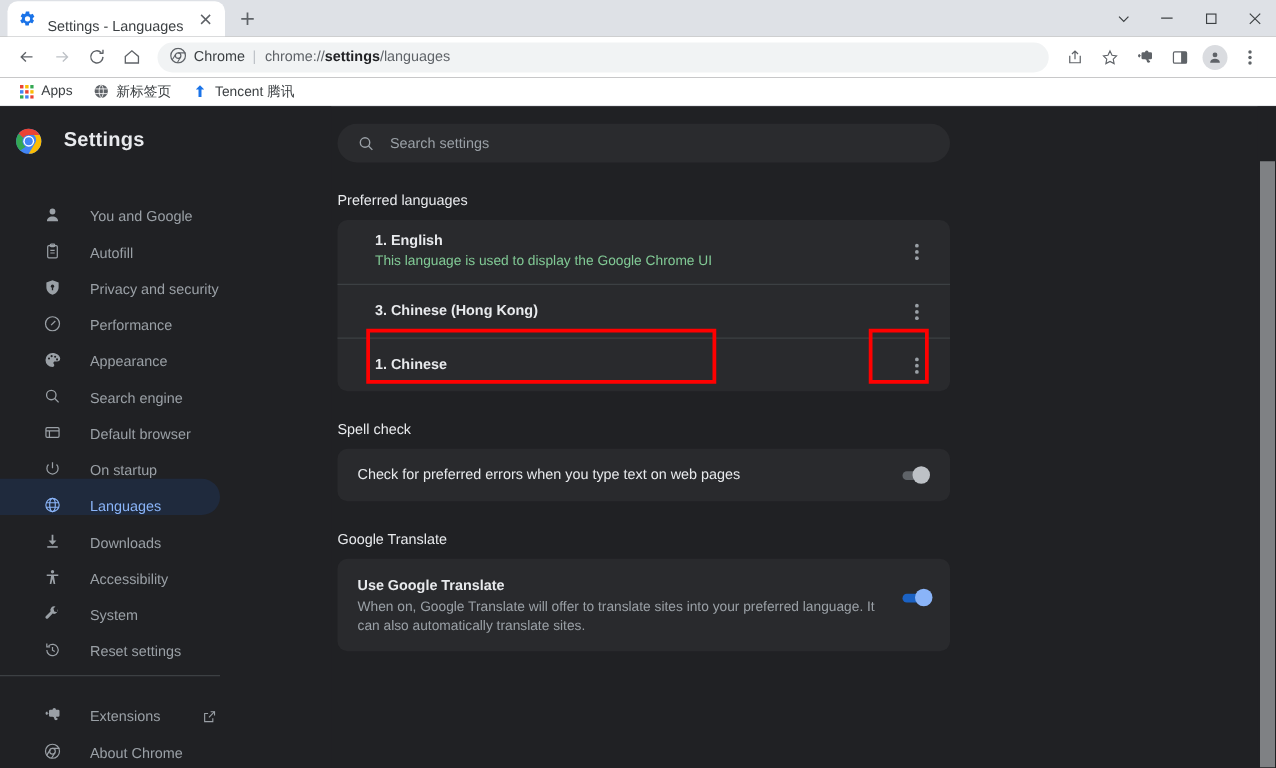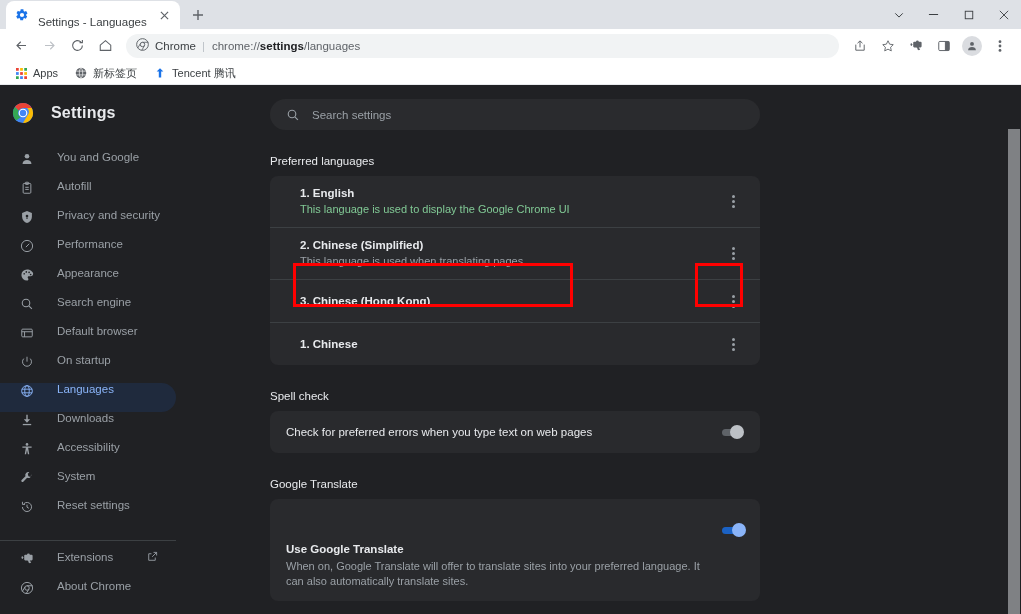--- a/index.html
+++ b/index.html
@@ -70,22 +70,22 @@
 
   .sidebar {
     width: 265px; flex: 0 0 265px; background: #202124; padding-top: 0;
     display: flex; flex-direction: column;
   }
   .settings-header { display: flex; align-items: center; height: 56px; padding: 0 0 0 12px; gap: 17px; }
   .chrome-logo { width: 22px; height: 22px; flex: 0 0 22px; }
   .settings-title { font-size: 16px; color: #e8eaed; font-weight: bold; letter-spacing: .2px; }
   .nav { padding-top: 10px; }
   .nav-item {
-    height: 29px; display: flex; align-items: flex-start; gap: 22px;
-    padding-left: 19px; color: #9aa0a6; font-size: 11.5px;
+    height: 29px; display: flex; align-items: flex-end; gap: 22px;
+    padding-left: 34px; color: #9aa0a6; font-size: 11.5px;
     border-radius: 0 16px 16px 0; margin-right: 89px; cursor: pointer;
   }
   .nav-item .nv-ico { width: 16px; height: 16px; flex: 0 0 16px; display:flex;align-items:center;justify-content:center; }
   .nav-item.active { background: #1f2a3d; color: #8ab4f8; }
   .nav-item.active .nv-ico { color: #8ab4f8; }
   .nav-sep { height: 1px; background: #3c4043; margin: 12px 89px 10px 0; }
   .ext-link { width: 12px; height: 12px; display:inline-flex; margin-left: 12px; color:#9aa0a6; }
 
   .content {
     flex: 1; overflow: hidden; position: relative; padding: 0;
@@ -129,21 +129,21 @@
 
   .toggle { width: 22px; height: 12px; border-radius: 6px; position: relative; flex:0 0 22px; cursor:pointer;}
   .toggle.off { background: transparent; }
   .toggle.off .knob { position:absolute; right:0; top:-1px; width:14px; height:14px; border-radius:50%; background:#bdc1c6; }
   .toggle.off .track { position:absolute; left:0; top:3px; width:16px; height:7px; border-radius:4px; background:#5f6368;}
   .toggle.on .track { position:absolute; left:0; top:3px; width:20px; height:7px; border-radius:4px; background:#1b62c4;}
   .toggle.on .knob { position:absolute; right:-2px; top:-1px; width:14px; height:14px; border-radius:50%; background:#8ab4f8; }
 
   .gt-row { display: flex; align-items: flex-start; padding: 14px 16px 12px 16px; }
   .gt-texts { flex: 1; padding-right: 20px; }
-  .gt-title { font-size: 11.5px; color: #e8eaed; font-weight: bold; line-height: 16px; margin-top: 28px; }
+  .gt-title { font-size: 11.5px; color: #e8eaed; font-weight: bold; line-height: 16px; }
   .gt-sub { font-size: 11px; color: #9aa0a6; line-height: 15px; margin-top: 2px; }
   .gt-toggle-wrap { display:flex; align-items:center; height: 34px; }
 
   
   .hl { position: absolute; border: 3px solid #ff0000; pointer-events: none; z-index: 5; }
 
   
   .scrollbar { position:absolute; right:0; top:0; width:15px; height:100%; background:#202124; }
   .scroll-thumb { position:absolute; right:1px; top:44px; width:12px; height:520px; background:#7f8184; border-radius:0; }
 </style>
@@ -521,33 +521,20 @@
             </div>
             <div class="kebab">
               <div class="kebab-inner">
                   <span></span>
                   <span></span>
                   <span></span>
                 </div>
             </div>
           </div>
 
-          <div class="lang-row">
-            <div class="lang-info">
-              <div class="lang-name">2. Chinese (Simplified)</div>
-              <div class="lang-desc">This language is used when translating pages</div>
-            </div>
-            <div class="kebab">
-              <div class="kebab-inner">
-                  <span></span>
-                  <span></span>
-                  <span></span>
-                </div>
-            </div>
-          </div>
 
           <div class="lang-row">
             <div class="lang-info">
               <div class="lang-name">3. Chinese (Hong Kong)</div>
             </div>
             <div class="kebab">
               <div class="kebab-inner">
                   <span></span>
                   <span></span>
                   <span></span>

